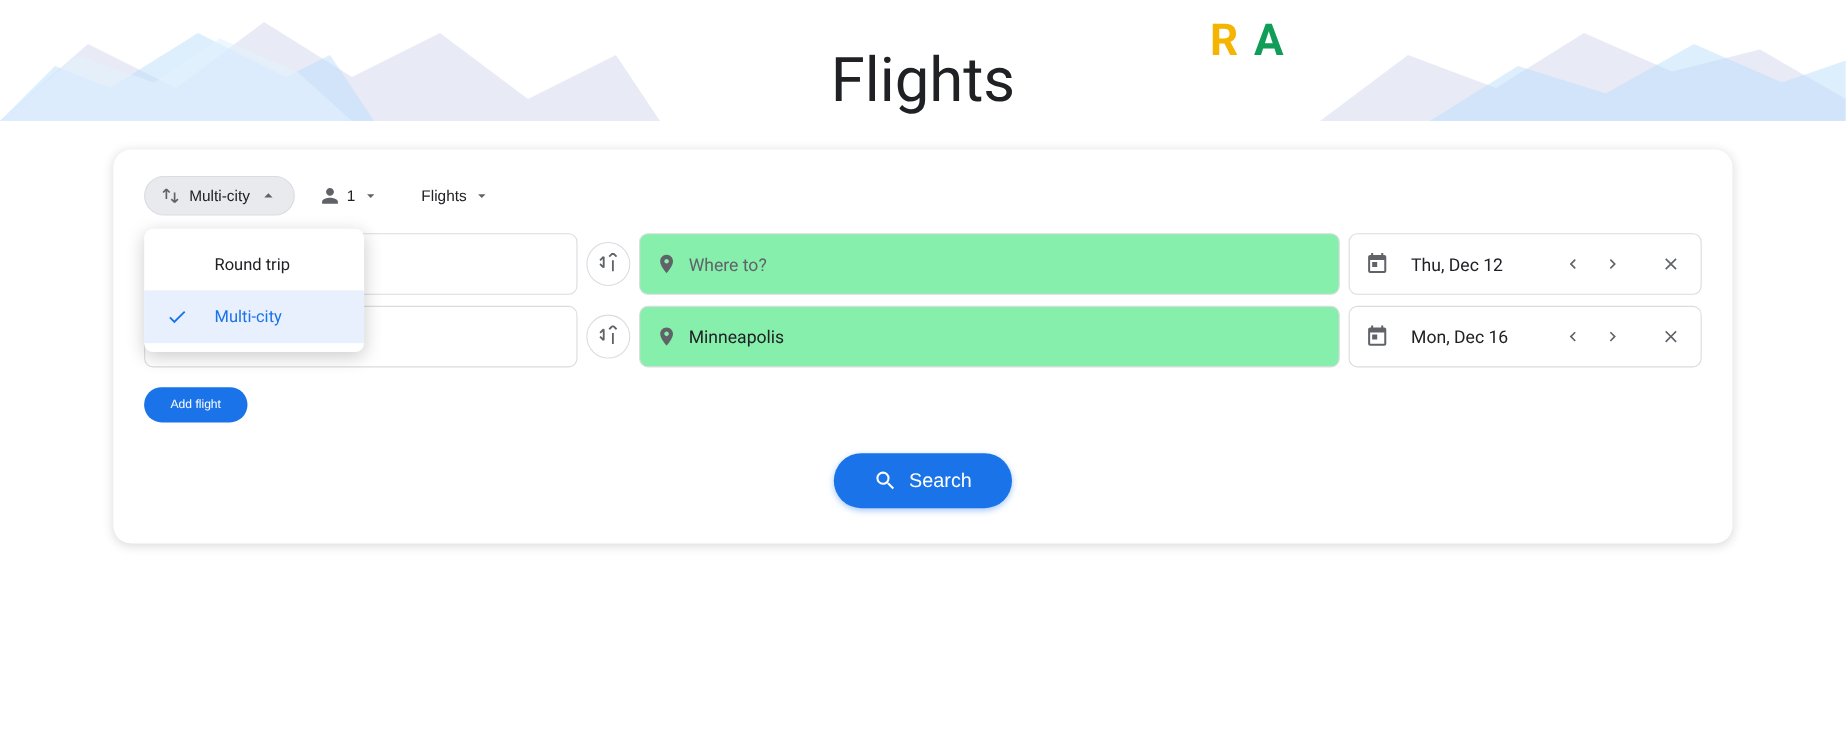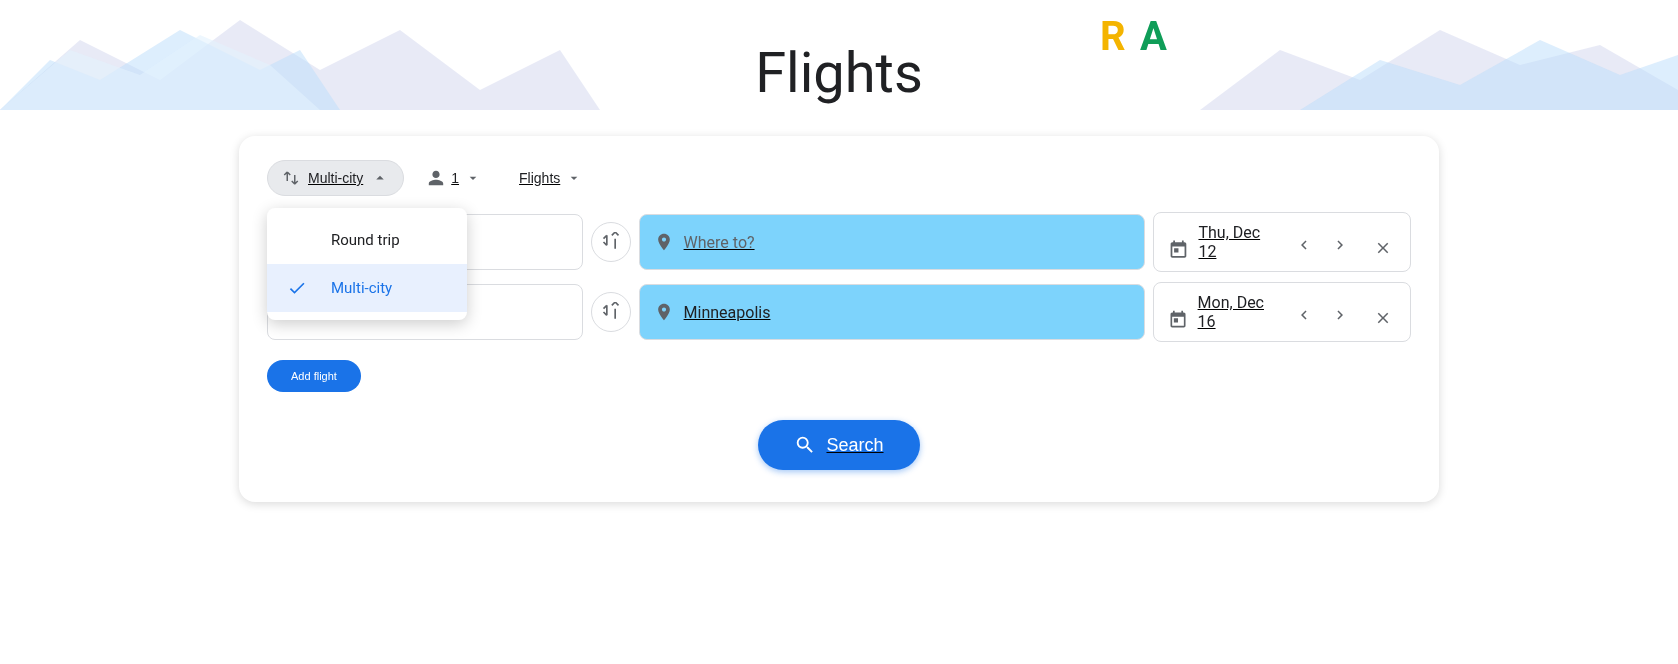--- a/index.html
+++ b/index.html
@@ -24,24 +24,23 @@
       z-index: 1;
     }
 
     
     .search-card {
       position: relative;
       background: #fff;
       border-radius: 16px;
       box-shadow: 0 2px 10px rgba(0,0,0,0.15);
       margin: 0 auto;
-      width: 1200px;
+      width: 1472px;
       padding: 24px 28px 32px 28px;
       z-index: 2;
-      text-decoration: underline;
     }
 
     
     .toolbar-row {
       display: flex;
       align-items: center;
       gap: 8px;
       margin-bottom: 16px;
       position: relative;
     }
@@ -152,37 +151,37 @@
 
     .destination-input {
       flex: 2;
       display: flex;
       align-items: center;
       border: 1px solid #dadce0;
       border-radius: 8px;
       padding: 10px 14px;
       font-size: 16px;
       color: #5f6368;
-      background: #7dd3fc;
+      background: #86efac;
       min-height: 56px;
       gap: 10px;
     }
 
     .date-input {
       flex: 1.2;
       display: flex;
-      align-items: flex-end;
+      align-items: center;
       border: 1px solid #dadce0;
       border-radius: 8px;
       padding: 10px 14px;
       font-size: 16px;
       color: #202124;
       background: #fff;
       min-height: 56px;
-      gap: 10px;
+      gap: 20px;
     }
 
     .date-nav {
       display: flex;
       align-items: center;
       gap: 4px;
       margin-left: auto;
     }
     .date-nav button {
       background: transparent;

